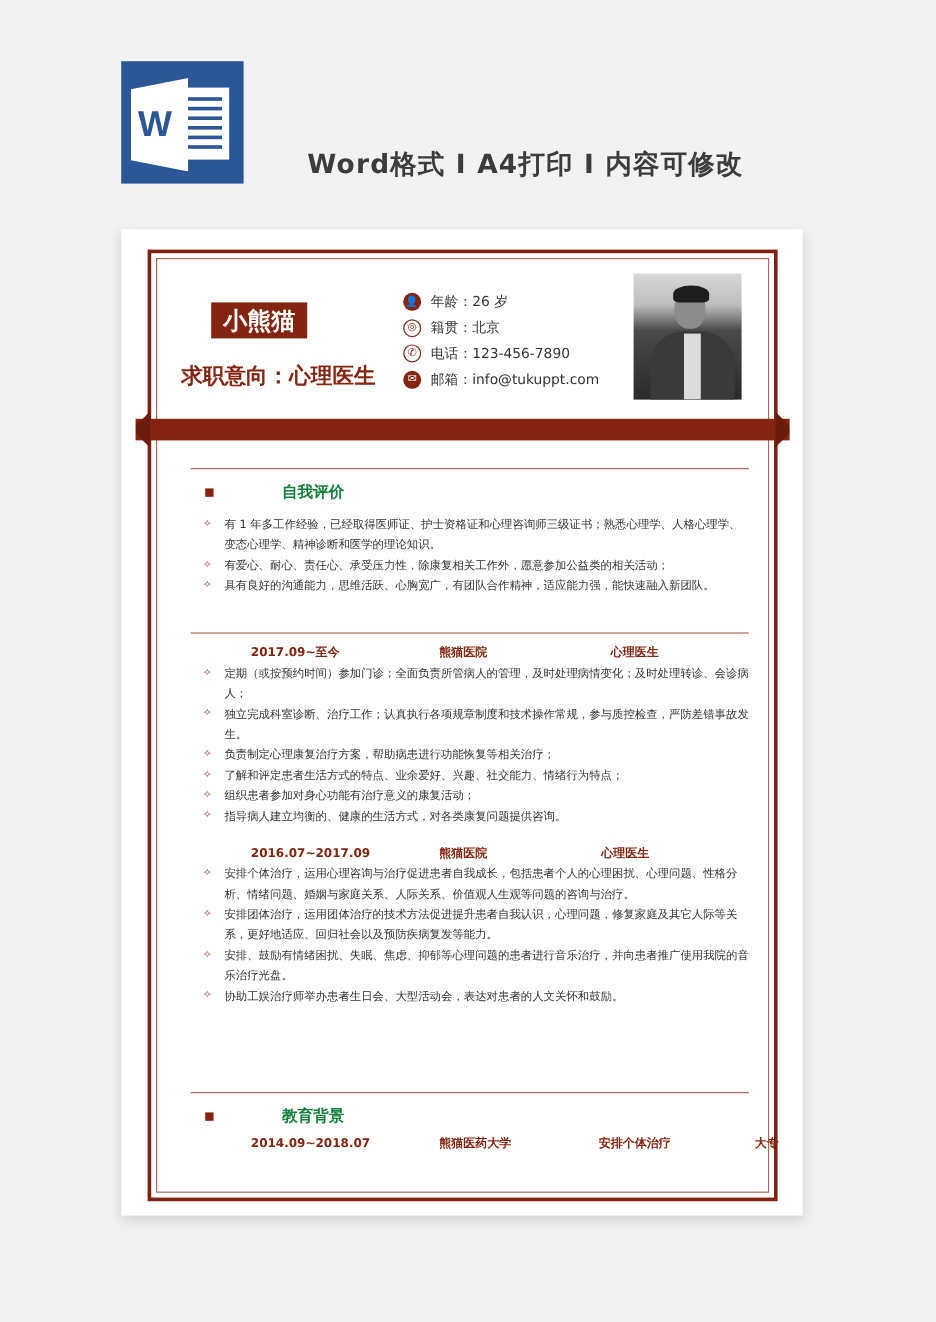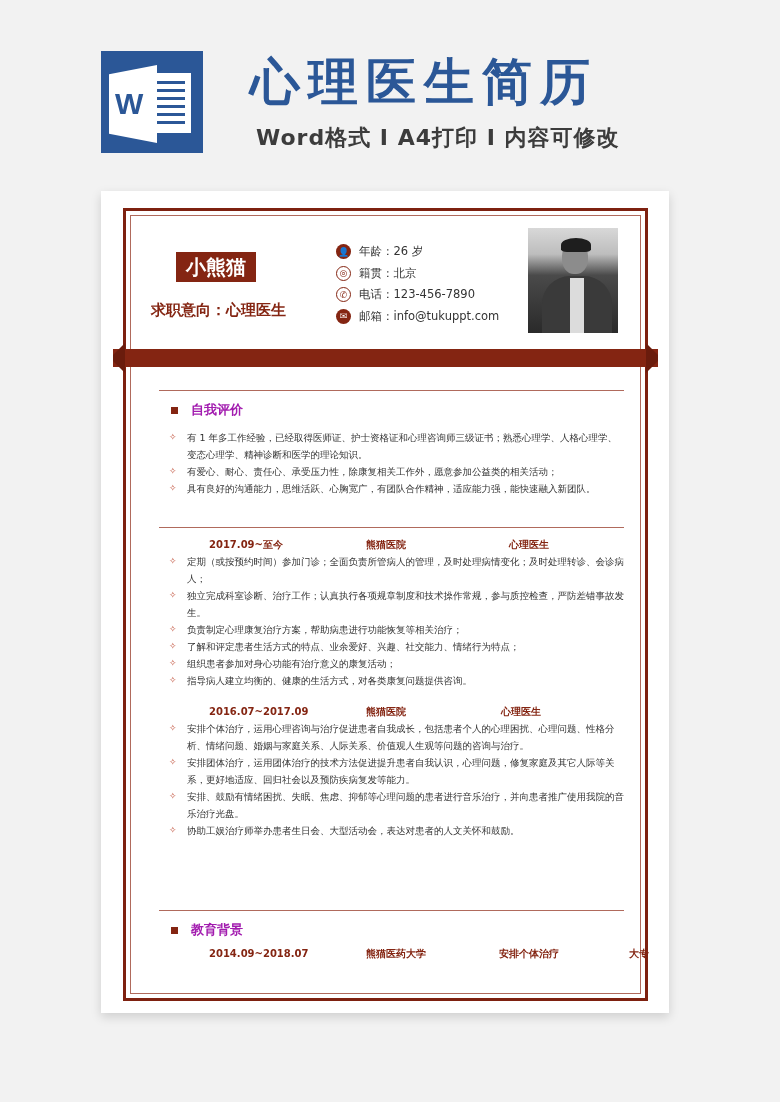--- a/index.html
+++ b/index.html
@@ -63,21 +63,21 @@
     position: absolute; left: 545px; top: 152px; width: 12px; height: 30px;
     background: #6a1c0d; clip-path: polygon(0 0, 0 100%, 100% 60%, 100% 40%);
   }
 
   .name-box {
     position: absolute; left: 75px; top: 61px; width: 80px; height: 30px;
     background: #842512; color: #fff; font-size: 20px; font-weight: bold;
     text-align: center; line-height: 30px;
   }
   .objective {
-    position: absolute; left: 50px; top: 110px; font-size: 15px; font-weight: bold;
+    position: absolute; left: 50px; top: 110px; font-size: 18px; font-weight: bold;
     color: #842512; white-space: nowrap;
   }
   .contact { position: absolute; left: 235px; top: 50px; }
   .contact-row { display: flex; align-items: center; height: 21px; margin-bottom: 0.5px; }
   .c-icon {
     width: 15px; height: 15px; border-radius: 50%; background: #842512; margin-right: 8px;
     display: flex; align-items: center; justify-content: center; color: #fff; font-size: 9px;
     flex: 0 0 15px;
   }
   .c-icon.outline { background: #fff; border: 1.5px solid #842512; color: #842512; }
@@ -100,21 +100,21 @@
     background: #3a3a3a;
   }
   .photo .shirt {
     position: absolute; left: 42px; top: 50px; width: 14px; height: 55px; background: #dcdcdc;
   }
 
   .section { position: absolute; left: 58px; width: 465px; }
   .sec-line { height: 1px; background: #b06a5c; margin-bottom: 8px; }
   .sec-head { display: flex; align-items: center; height: 22px; margin-left: 12px; }
   .sec-sq { width: 7px; height: 7px; background: #842512; margin-right: 13px; }
-  .sec-title { font-size: 13px; font-weight: bold; color: #a21caf; }
+  .sec-title { font-size: 13px; font-weight: bold; color: #15803d; margin-left: 44px; }
   .items { margin-top: 8px; margin-left: 10px; }
   .item { display: flex; font-size: 9.5px; line-height: 17px; color: #333; }
   .bullet { width: 18px; flex: 0 0 18px; color: #c0503a; font-size: 9px; }
   .job-head {
     position: relative; height: 17px; font-size: 10px; font-weight: bold; color: #842512;
     margin-left: 10px;
   }
   .job-head span { position: absolute; top: 0; white-space: nowrap; line-height: 17px; margin-left: 40px; }
 </style>
 </head>
@@ -127,21 +127,20 @@
       <div class="ln" style="top:16px"></div>
       <div class="ln" style="top:24px"></div>
       <div class="ln" style="top:32px"></div>
       <div class="ln" style="top:40px"></div>
       <div class="ln" style="top:48px"></div>
     </div>
     <div class="cover">
         <span>W</span>
       </div>
   </div>
-  <div class="main-title">心理医生简历</div>
   <div class="sub-title">Word格式 I A4打印 I 内容可修改</div>
 </div>
 
 <div class="sheet">
   <div class="frame-outer"></div>
   <div class="frame-inner"></div>
 
   <div class="name-box">小熊猫</div>
   <div class="objective">求职意向：心理医生</div>
 

